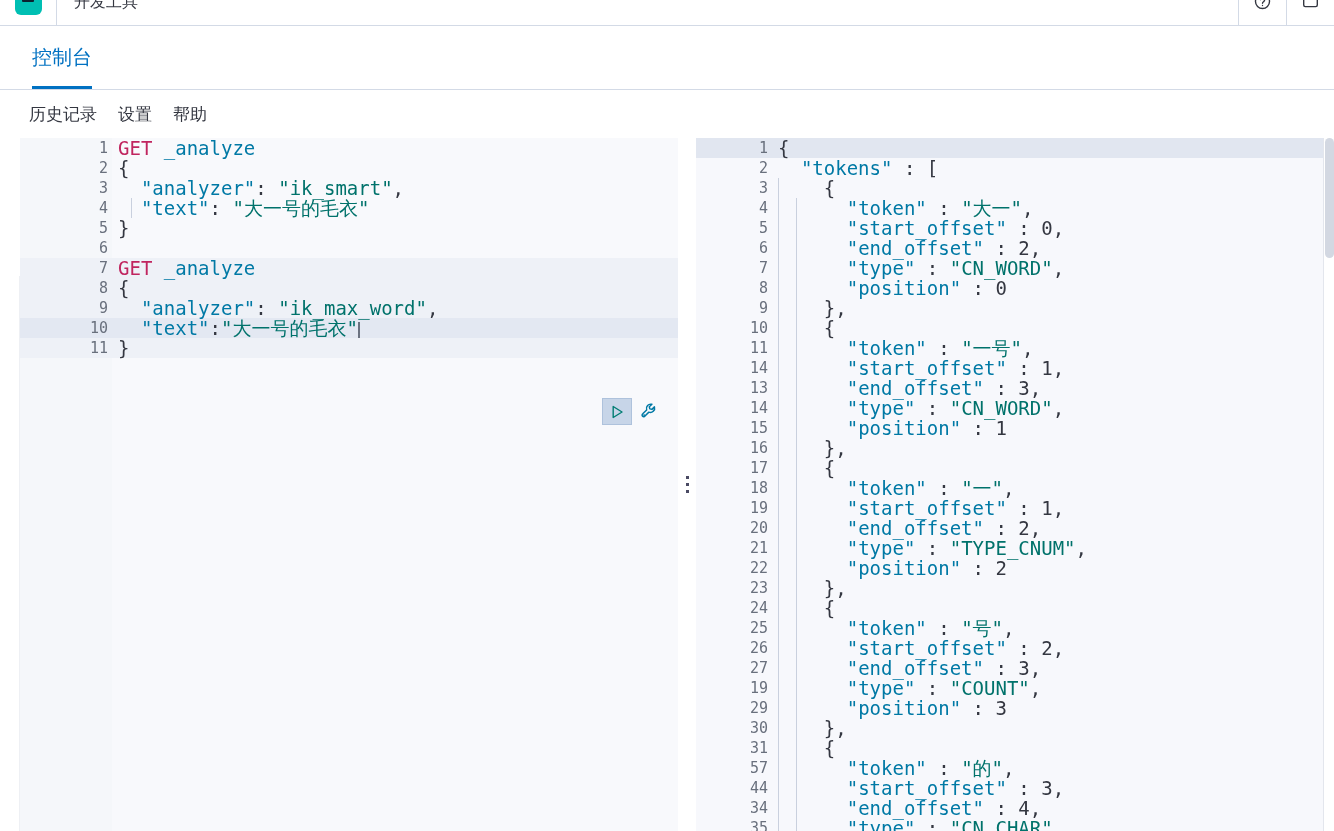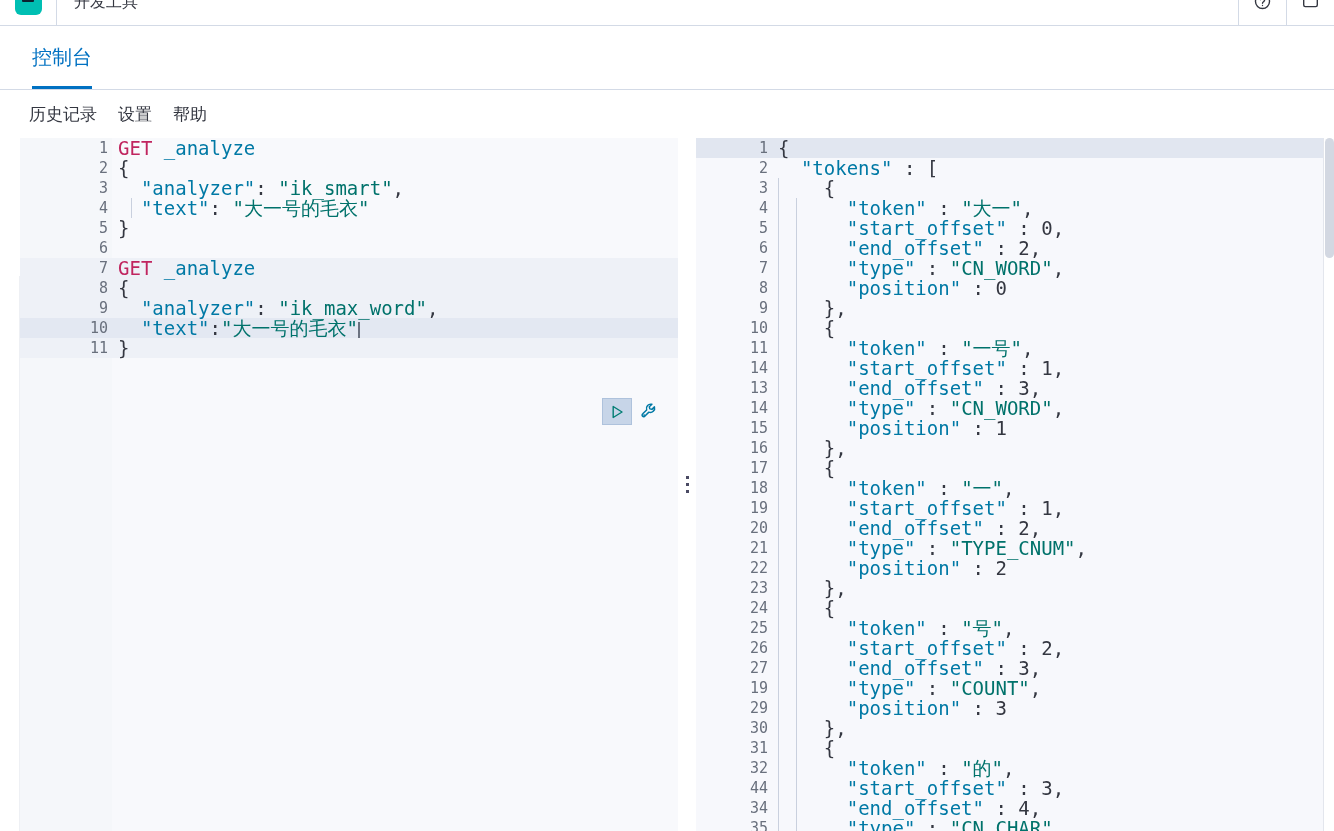--- a/index.html
+++ b/index.html
@@ -341,21 +341,21 @@
         <div class="ln">22</div>
         <div class="ln">23<span class="fold">▴</span></div>
         <div class="ln">24<span class="fold">▾</span></div>
         <div class="ln">25</div>
         <div class="ln">26</div>
         <div class="ln">27</div>
         <div class="ln">19</div>
         <div class="ln">29</div>
         <div class="ln">30<span class="fold">▴</span></div>
         <div class="ln">31<span class="fold">▾</span></div>
-        <div class="ln">32</div>
+        <div class="ln">57</div>
         <div class="ln">44</div>
         <div class="ln">34</div>
         <div class="ln">35</div>
       </div>
     <div class="code-area" id="output-code">
         <div class="cl row-hl-right"><span class="t-punct">{</span></div>
         <div class="cl"><span class="t-punct"> </span><span class="t-punct"> </span><span class="t-key">"tokens"</span><span class="t-punct"> </span><span class="t-punct">:</span><span class="t-punct"> </span><span class="t-punct">[</span></div>
         <div class="cl"><span class="t-punct"> </span><span class="t-punct"> </span><span class="t-punct"> </span><span class="t-punct"> </span><span class="t-punct">{</span></div>
         <div class="cl"><span class="t-punct"> </span><span class="t-punct"> </span><span class="t-punct"> </span><span class="t-punct"> </span><span class="t-punct"> </span><span class="t-punct"> </span><span class="t-key">"token"</span><span class="t-punct"> </span><span class="t-punct">:</span><span class="t-punct"> </span><span class="t-str">"大一"</span><span class="t-punct">,</span></div>
         <div class="cl"><span class="t-punct"> </span><span class="t-punct"> </span><span class="t-punct"> </span><span class="t-punct"> </span><span class="t-punct"> </span><span class="t-punct"> </span><span class="t-key">"start_offset"</span><span class="t-punct"> </span><span class="t-punct">:</span><span class="t-punct"> </span><span class="t-num">0</span><span class="t-punct">,</span></div>

